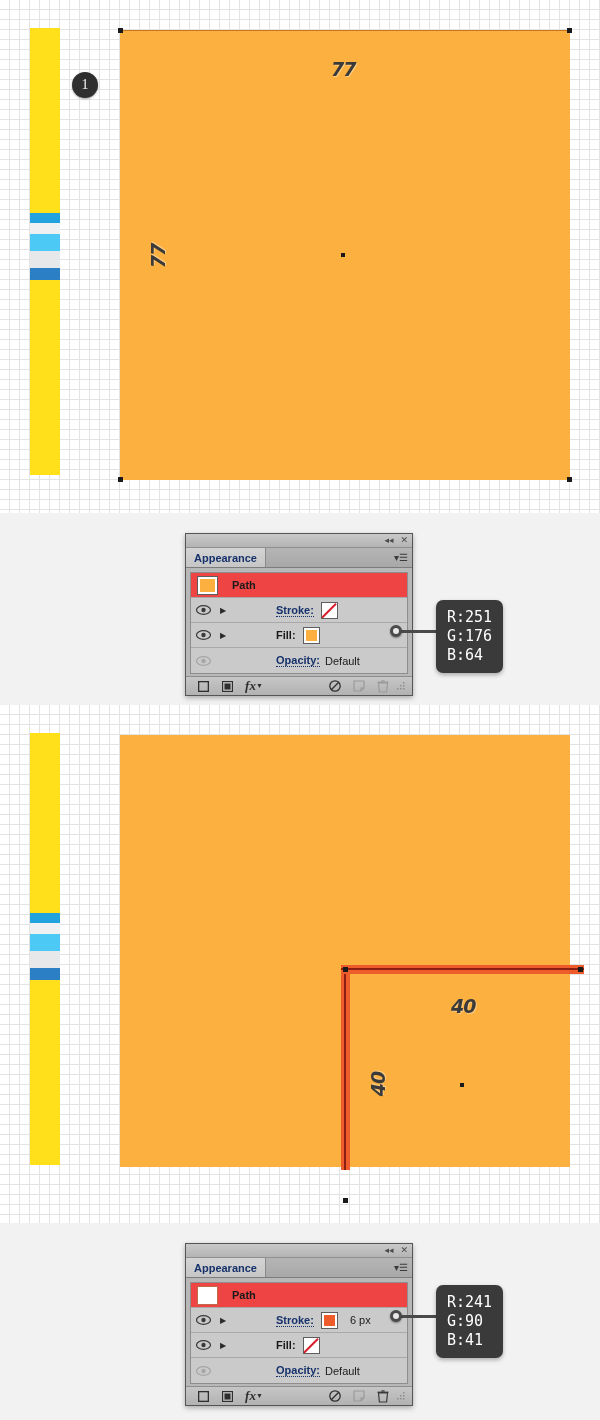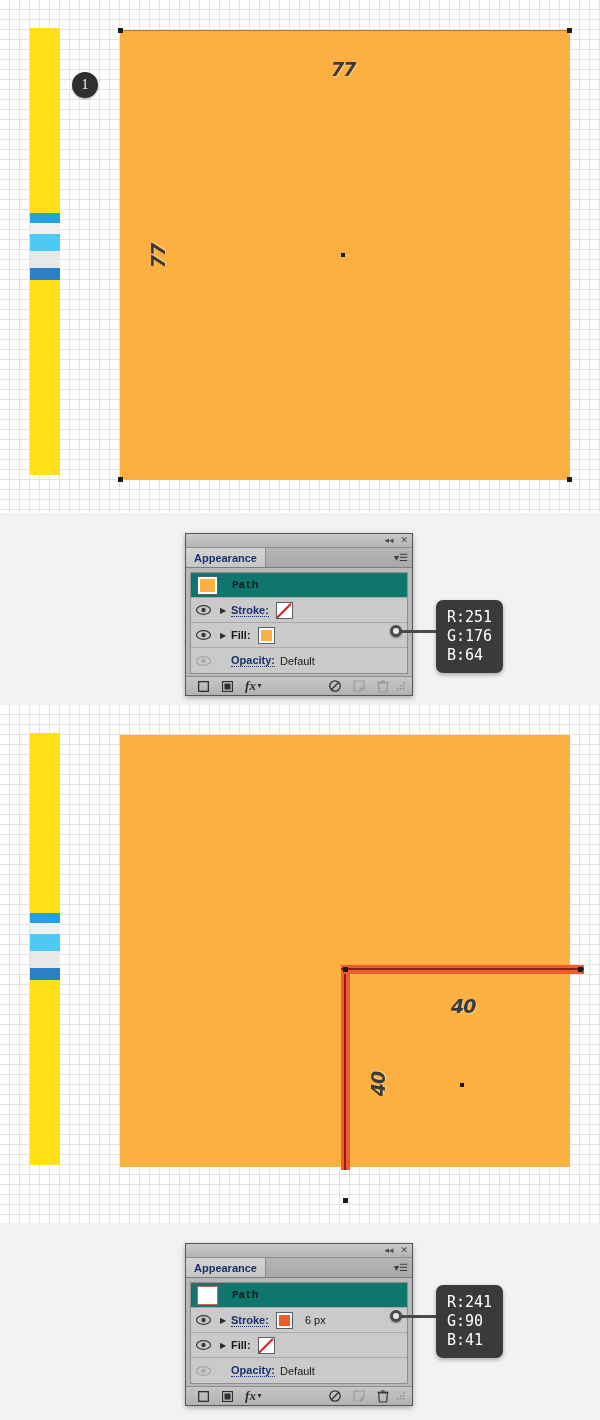--- a/index.html
+++ b/index.html
@@ -182,41 +182,41 @@
   .ap-row {
     display: flex;
     align-items: center;
     height: 25px;
     border-bottom: 1px solid #a9a9a9;
     background: #cacaca;
     box-sizing: border-box;
   }
   .ap-row:last-child { border-bottom: none; }
   .ap-row.head {
-    background: #0f766e;
-    font-family: Liberation Mono, monospace;
+    background: #ef4444;
   }
   .ap-eye {
     width: 24px;
     display: flex;
     align-items: center;
     justify-content: center;
   }
   .ap-tri {
     width: 16px;
     display: flex;
     align-items: center;
     justify-content: center;
     color: #2a2a2a;
     font-size: 8px;
   }
   .ap-label {
     color: #1a1a1a;
     font-weight: bold;
     font-size: 11px;
+    margin-left: 45px;
   }
   .ap-label.link {
     color: #16316b;
     border-bottom: 1px dotted #16316b;
   }
   .ap-thumb {
     width: 17px;
     height: 17px;
     border: 1px solid #5e5e5e;
     background: #fff;

